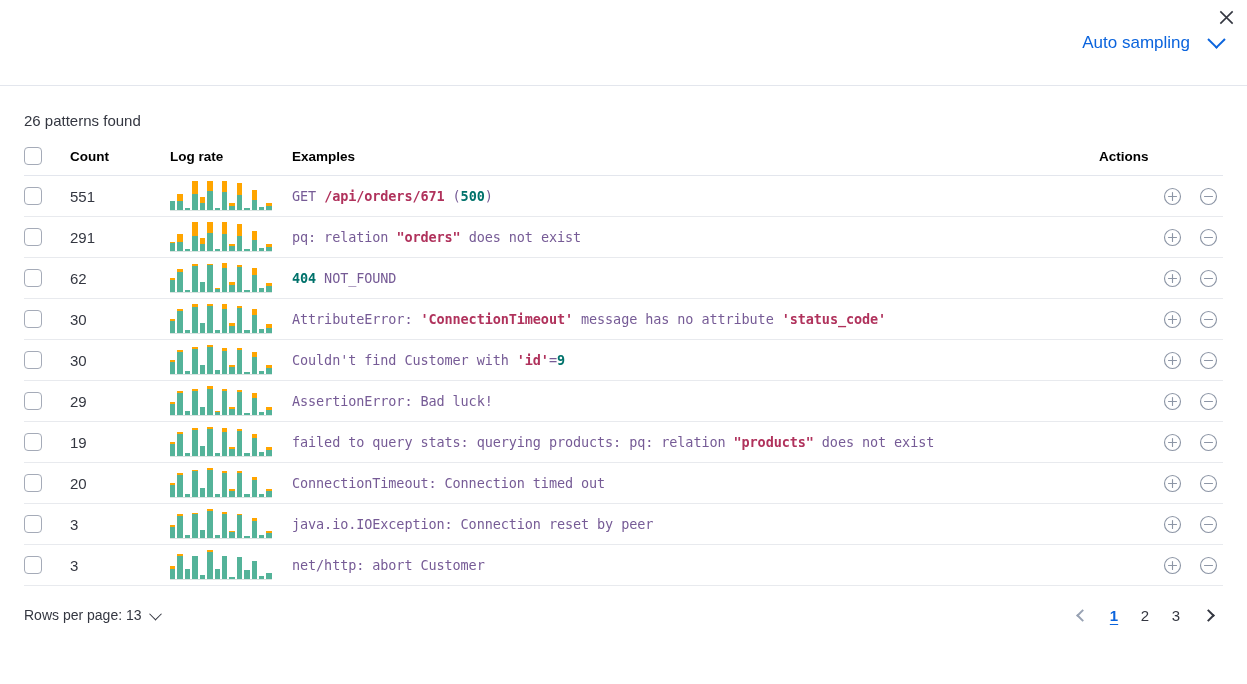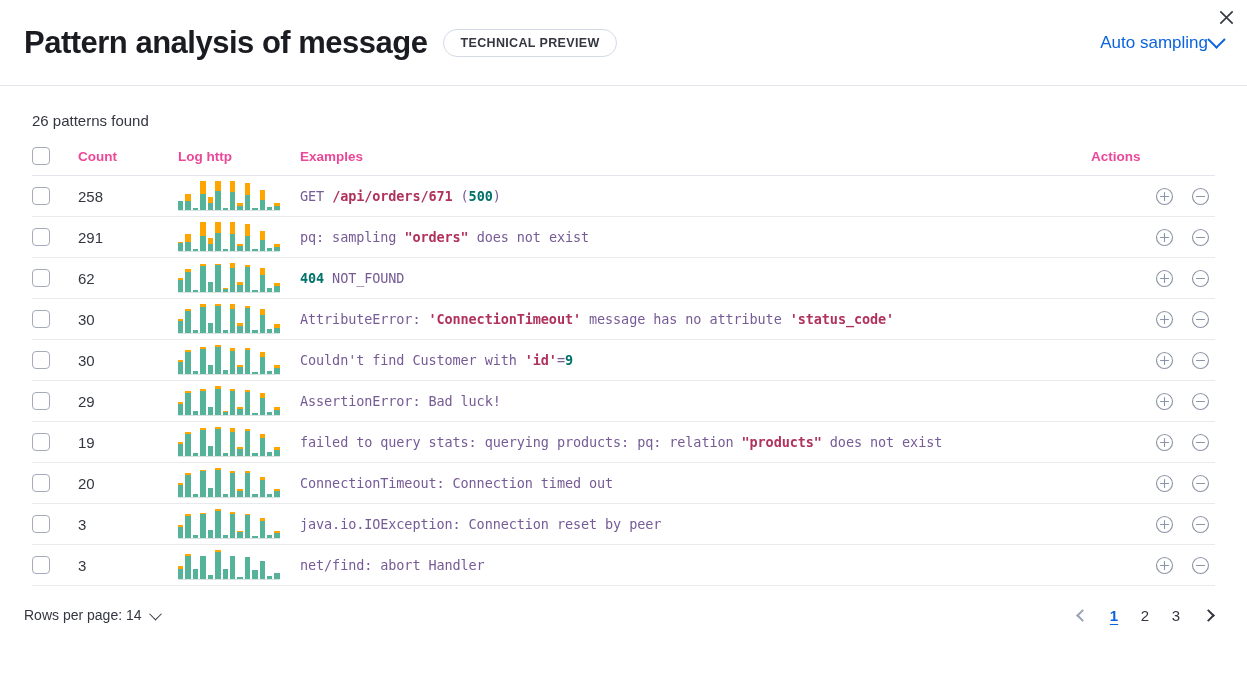--- a/index.html
+++ b/index.html
@@ -49,21 +49,21 @@
     background: #fff;
   }
   .header-right {
     margin-left: auto;
     display: flex;
     align-items: center;
   }
   .sampling-btn {
     display: inline-flex;
     align-items: center;
-    gap: 2px;
+    gap: 20px;
     font-size: 17px;
     font-weight: 400;
     color: #0b64dd;
     cursor: pointer;
     background: none;
     border: none;
     font-family: inherit;
     white-space: nowrap;
     margin-left: 24px;
   }
@@ -84,37 +84,37 @@
     display: flex;
     align-items: center;
     justify-content: center;
     cursor: pointer;
     background: none;
     border: none;
     color: #343741;
   }
 
   
-  .flyout-body { padding: 0 32px; }
+  .flyout-body { padding: 0 24px; }
 
   .patterns-count {
     font-size: 15px;
     color: #343741;
     padding: 26px 0 18px 0;
   }
 
   table.patterns-table {
     width: 100%;
     border-collapse: collapse;
     table-layout: fixed;
   }
   table.patterns-table th {
     font-size: 13.5px;
     font-weight: 700;
-    color: #ec4899;
+    color: #000000;
     text-align: left;
     padding: 0 0 10px 0;
     border-bottom: 1px solid #e3e6ed;
     vertical-align: middle;
   }
   table.patterns-table td {
     border-bottom: 1px solid #e8eaee;
     padding: 0;
     vertical-align: middle;
     height: 41px;
@@ -247,24 +247,20 @@
     text-decoration: underline;
     text-underline-offset: 3px;
   }
 </style>
 </head>
 <body>
 
 <div class="flyout">
 
   <div class="flyout-header">
-    <div class="title-group">
-      <div class="page-title">Pattern analysis of message</div>
-      <span class="tech-preview-badge">TECHNICAL PREVIEW</span>
-    </div>
 
     <div class="header-right">
       <button class="sampling-btn">
         <span>Auto sampling</span>
         <span class="chev"></span>
       </button>
     </div>
 
     <button class="close-btn">
       <svg width="17" height="17" viewBox="0 0 16 16">
@@ -284,29 +280,29 @@
           <col class="col-rate">
           <col class="col-ex">
           <col class="col-act">
       </colgroup>
       <thead>
         <tr>
           <th>
             <span class="cbx"></span>
           </th>
           <th>Count</th>
-          <th>Log http</th>
+          <th>Log rate</th>
           <th>Examples</th>
           <th class="th-actions">Actions</th>
         </tr>
       </thead>
       <tbody id="tbody">
           <tr>
             <td><span class="cbx"></span></td>
-            <td class="count-cell">258</td>
+            <td class="count-cell">551</td>
             <td>
               <div class="spark">
                 <div class="bar">
                   <div class="seg-bot" style="background: rgb(84, 179, 153); height: 29.7872%;"></div>
                 </div>
                 <div class="bar">
                   <div class="seg-top" style="background: rgb(255, 165, 0); height: 23.4043%;"></div>
                   <div class="seg-bot" style="background: rgb(84, 179, 153); height: 31.9149%;"></div>
                 </div>
                 <div class="bar">
@@ -420,21 +416,21 @@
                 </div>
                 <div class="bar">
                   <div class="seg-bot" style="background: rgb(84, 179, 153); height: 10.6383%;"></div>
                 </div>
                 <div class="bar">
                   <div class="seg-top" style="background: rgb(255, 165, 0); height: 10.6383%;"></div>
                   <div class="seg-bot" style="background: rgb(84, 179, 153); height: 12.766%;"></div>
                 </div>
               </div>
             </td>
-            <td class="example-cell"><span class="tok-base">pq: sampling </span><span class="tok-str">"orders"</span><span class="tok-base"> does not exist</span></td>
+            <td class="example-cell"><span class="tok-base">pq: relation </span><span class="tok-str">"orders"</span><span class="tok-base"> does not exist</span></td>
             <td class="actions-cell"><button class="act-btn">
                 <svg width="19" height="19" viewBox="0 0 20 20">
                   <circle cx="10" cy="10" r="8.4" fill="none" stroke="#8d96a6" stroke-width="1.2"></circle>
                   <path d="M5.8 10 H14.2 M10 5.8 V14.2" stroke="#8d96a6" stroke-width="1.2" fill="none" stroke-linecap="round"></path>
                 </svg>
               </button><button class="act-btn">
                 <svg width="19" height="19" viewBox="0 0 20 20">
                   <circle cx="10" cy="10" r="8.4" fill="none" stroke="#8d96a6" stroke-width="1.2"></circle>
                   <path d="M5.8 10 H14.2" stroke="#8d96a6" stroke-width="1.2" fill="none" stroke-linecap="round"></path>
                 </svg>
@@ -984,40 +980,40 @@
                   <div class="seg-bot" style="background: rgb(84, 179, 153); height: 61.1111%;"></div>
                 </div>
                 <div class="bar">
                   <div class="seg-bot" style="background: rgb(84, 179, 153); height: 11.1111%;"></div>
                 </div>
                 <div class="bar">
                   <div class="seg-bot" style="background: rgb(84, 179, 153); height: 22.2222%;"></div>
                 </div>
               </div>
             </td>
-            <td class="example-cell"><span class="tok-base">net/find: abort Handler</span></td>
+            <td class="example-cell"><span class="tok-base">net/http: abort Customer</span></td>
             <td class="actions-cell"><button class="act-btn">
                 <svg width="19" height="19" viewBox="0 0 20 20">
                   <circle cx="10" cy="10" r="8.4" fill="none" stroke="#8d96a6" stroke-width="1.2"></circle>
                   <path d="M5.8 10 H14.2 M10 5.8 V14.2" stroke="#8d96a6" stroke-width="1.2" fill="none" stroke-linecap="round"></path>
                 </svg>
               </button><button class="act-btn">
                 <svg width="19" height="19" viewBox="0 0 20 20">
                   <circle cx="10" cy="10" r="8.4" fill="none" stroke="#8d96a6" stroke-width="1.2"></circle>
                   <path d="M5.8 10 H14.2" stroke="#8d96a6" stroke-width="1.2" fill="none" stroke-linecap="round"></path>
                 </svg>
               </button></td>
           </tr>
         </tbody>
     </table>
   </div>
 
   <div class="flyout-footer">
     <button class="rows-per-page">
-      <span>Rows per page: 14</span>
+      <span>Rows per page: 13</span>
       <span class="chev-sm"></span>
     </button>
 
     <div class="pager" id="pager">
       <button class="pg-arrow prev">
         <span class="a"></span>
       </button>
       <span id="pg-nums" style="display:flex;align-items:center;gap:3px">
           <button class="pg-num active">1</button>
           <button class="pg-num">2</button>

